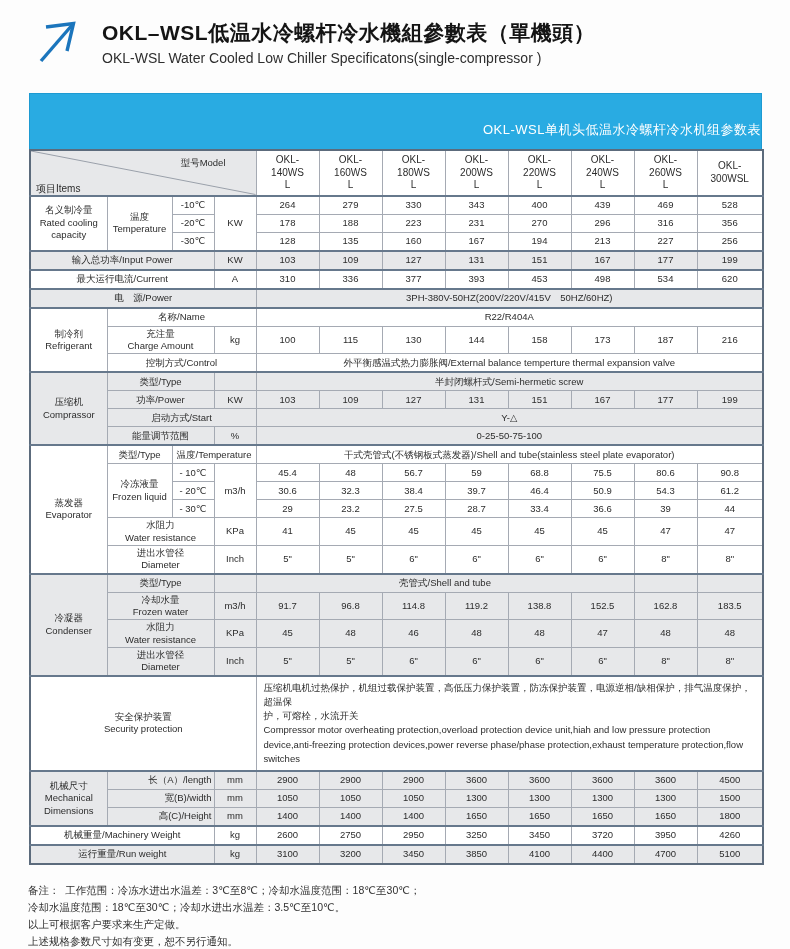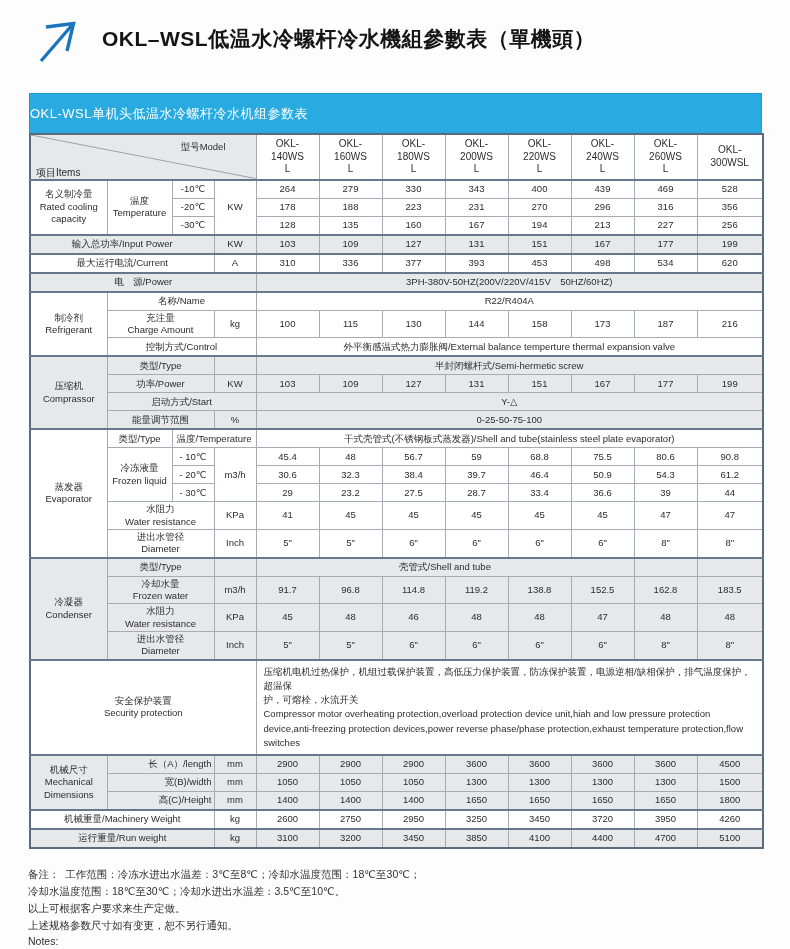--- a/index.html
+++ b/index.html
@@ -2,30 +2,30 @@
 <html><head>
 <meta charset="utf-8">
 <style>
   html,body{margin:0;padding:0;}
   body{
     width:790px;height:949px;background:#fdfdfd;
     font-family:"Liberation Sans","DejaVu Sans",sans-serif;color:#333;
     overflow:hidden;
   }
   
-  .page-header{display:flex;align-items:center;padding:12px 0 0 34px;}
+  .page-header{display:flex;align-items:flex-end;padding:12px 0 0 34px;}
   .arrow-wrap{width:52px;height:52px;flex:0 0 auto;margin-top:2px;}
   .titles{margin-left:16px;}
   .title-zh{font-size:21px;font-weight:bold;color:#141414;letter-spacing:.5px;margin:0;}
   .title-en{font-size:14px;font-weight:normal;color:#2e2e2e;margin:3px 0 0;}
   
   .table-area{margin:27px 28px 0 29px;width:733px;}
   .banner{
-    background:#29abe2;color:#fff;text-align:left;
-    font-size:13px;padding:11px 0 10px;letter-spacing:.5px;
+    background:#29abe2;color:#fff;text-align:right;
+    font-size:13px;padding:27px 0 10px;letter-spacing:.5px;
     border:1px solid #1d9ad2;border-bottom:none;
   }
   table{border-collapse:collapse;table-layout:fixed;width:733px;
         border:2px solid #5c6b7c;font-size:9.5px;}
   td{
     border:1px solid #a5aab3;padding:1px 2px;text-align:center;
     height:15px;line-height:1.3;color:#2c2c2c;word-wrap:break-word;
   }
   tr.g td{background:#e7e8ea;}
   tr.w td{background:#ffffff;}
@@ -53,20 +53,21 @@
 
 <div class="page-header">
   <div class="arrow-wrap">
     <svg width="52" height="52" viewBox="0 0 52 52">
       <path d="M7 47 L39 10" stroke="#1b75bc" stroke-width="3.4" fill="none"></path>
       <path d="M12 13 L39.5 9.5 L33 37" stroke="#1b75bc" stroke-width="3.4" fill="none"></path>
     </svg>
   </div>
   <div class="titles">
     <div class="title-zh">OKL–WSL低温水冷螺杆冷水機組參數表（單機頭）</div>
+    <div class="title-en">OKL-WSL Water Cooled Low Chiller Specificatons(single-compressor )</div>
   </div>
 </div>
 
 <div class="table-area">
   <div class="banner">OKL-WSL单机头低温水冷螺杆冷水机组参数表</div>
   <table>
     <colgroup>
       <col class="c0">
         <col class="c1">
         <col class="c2">

